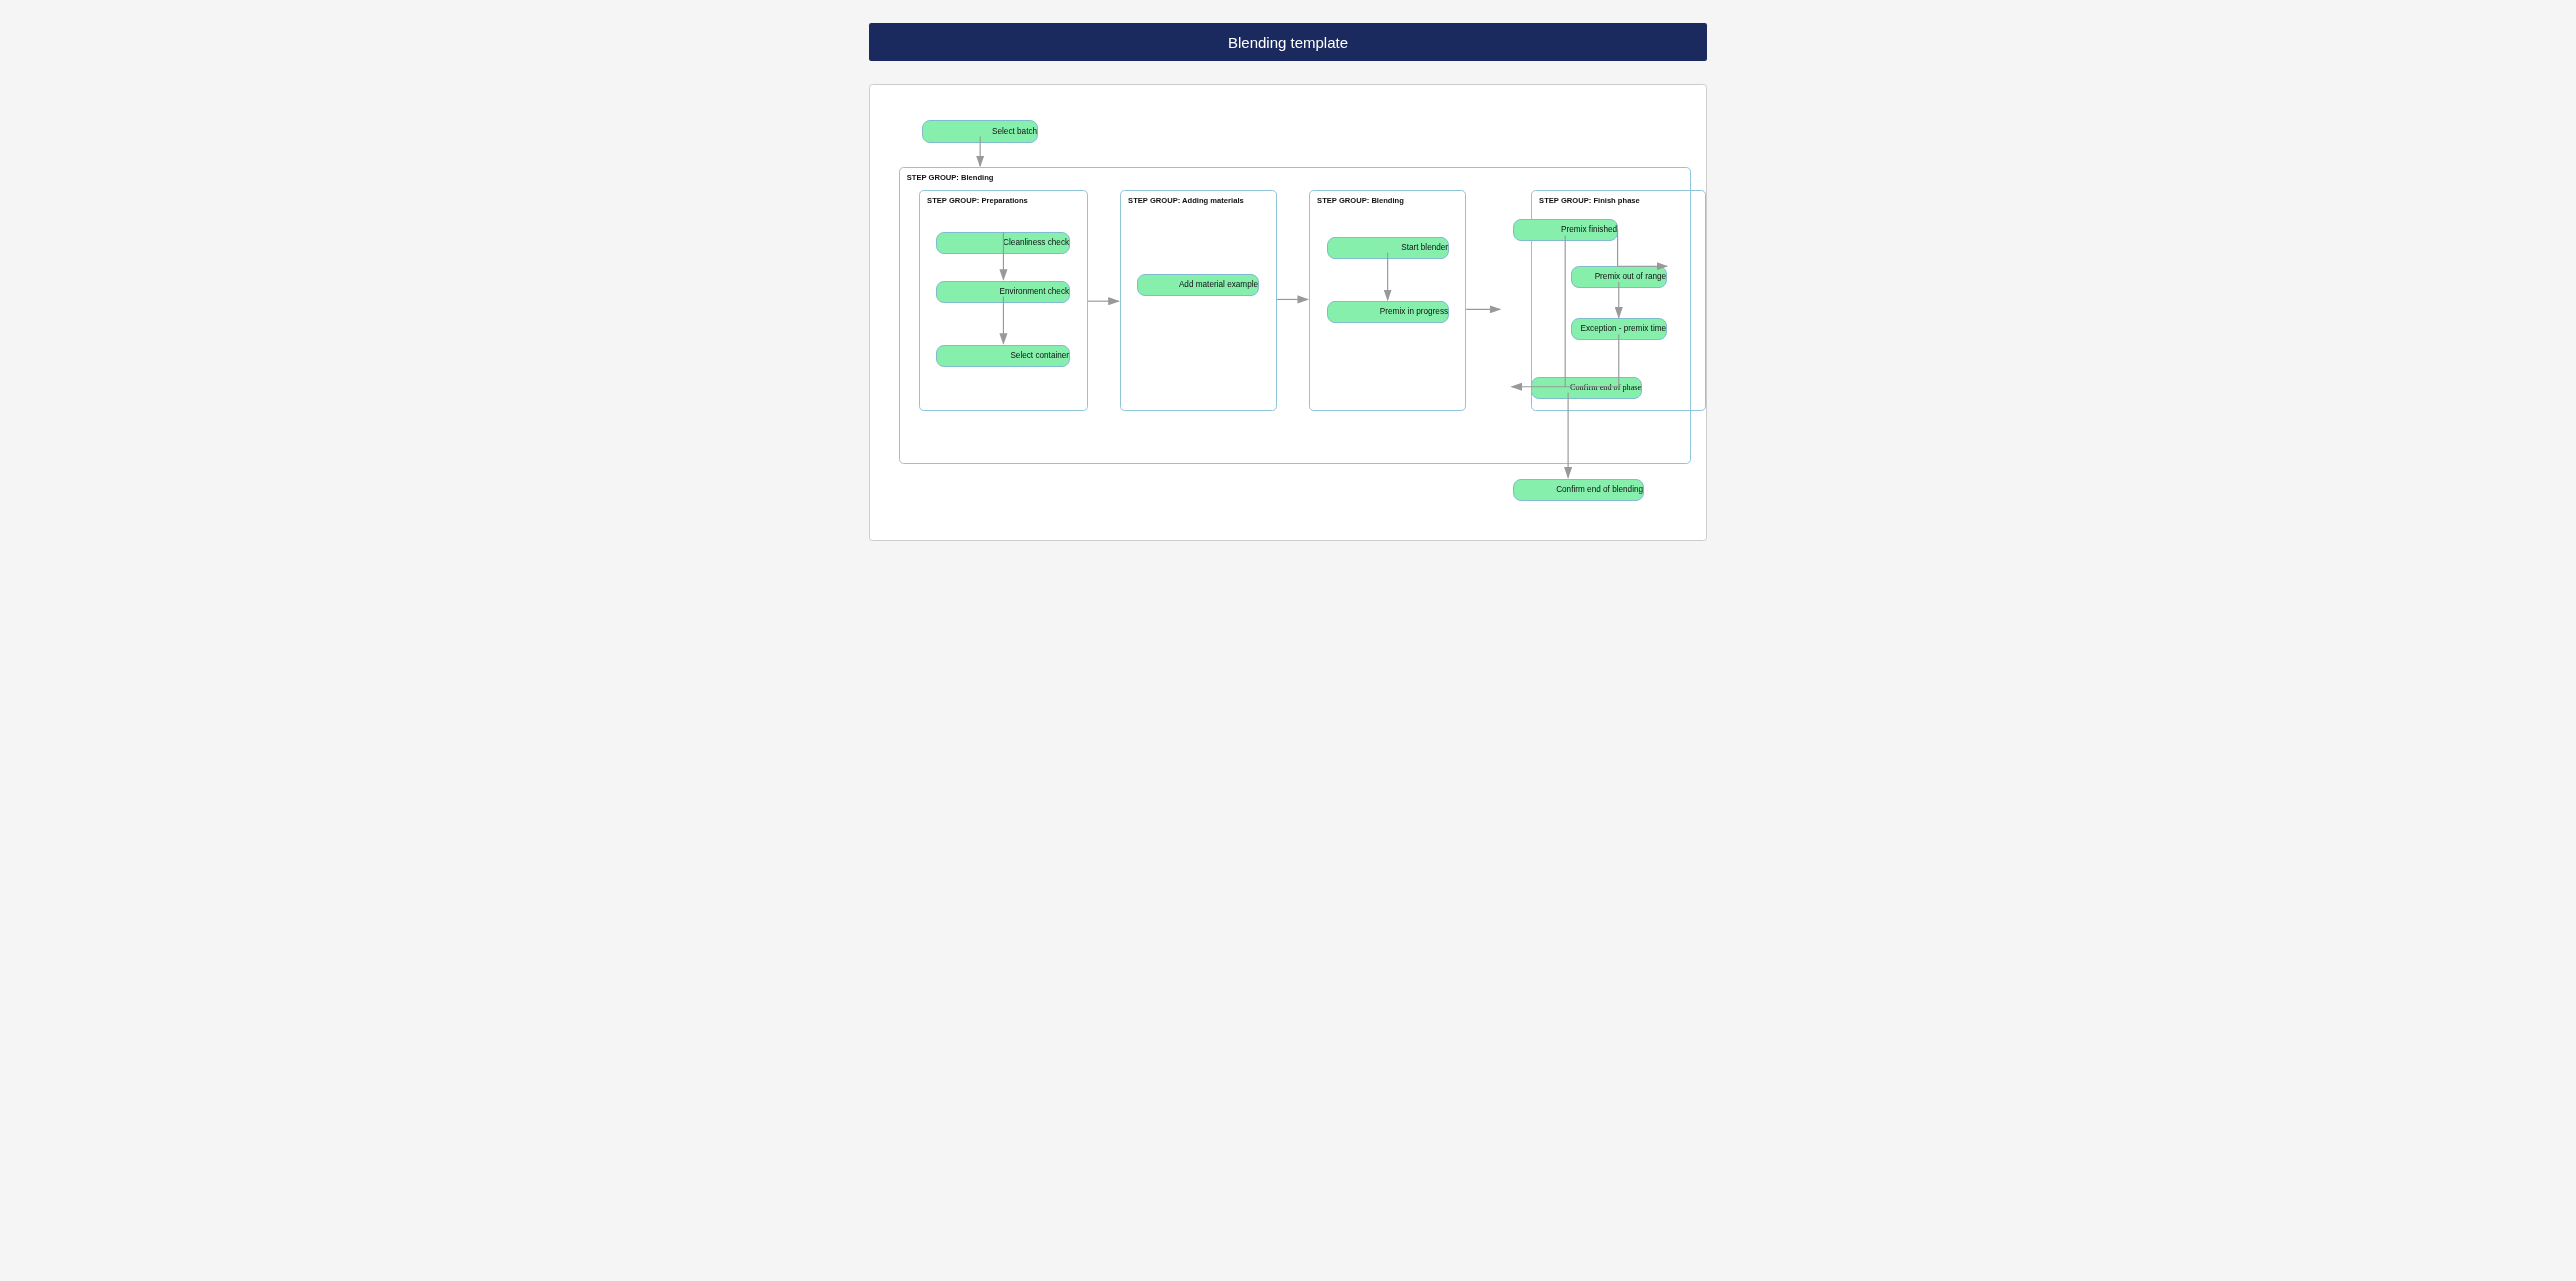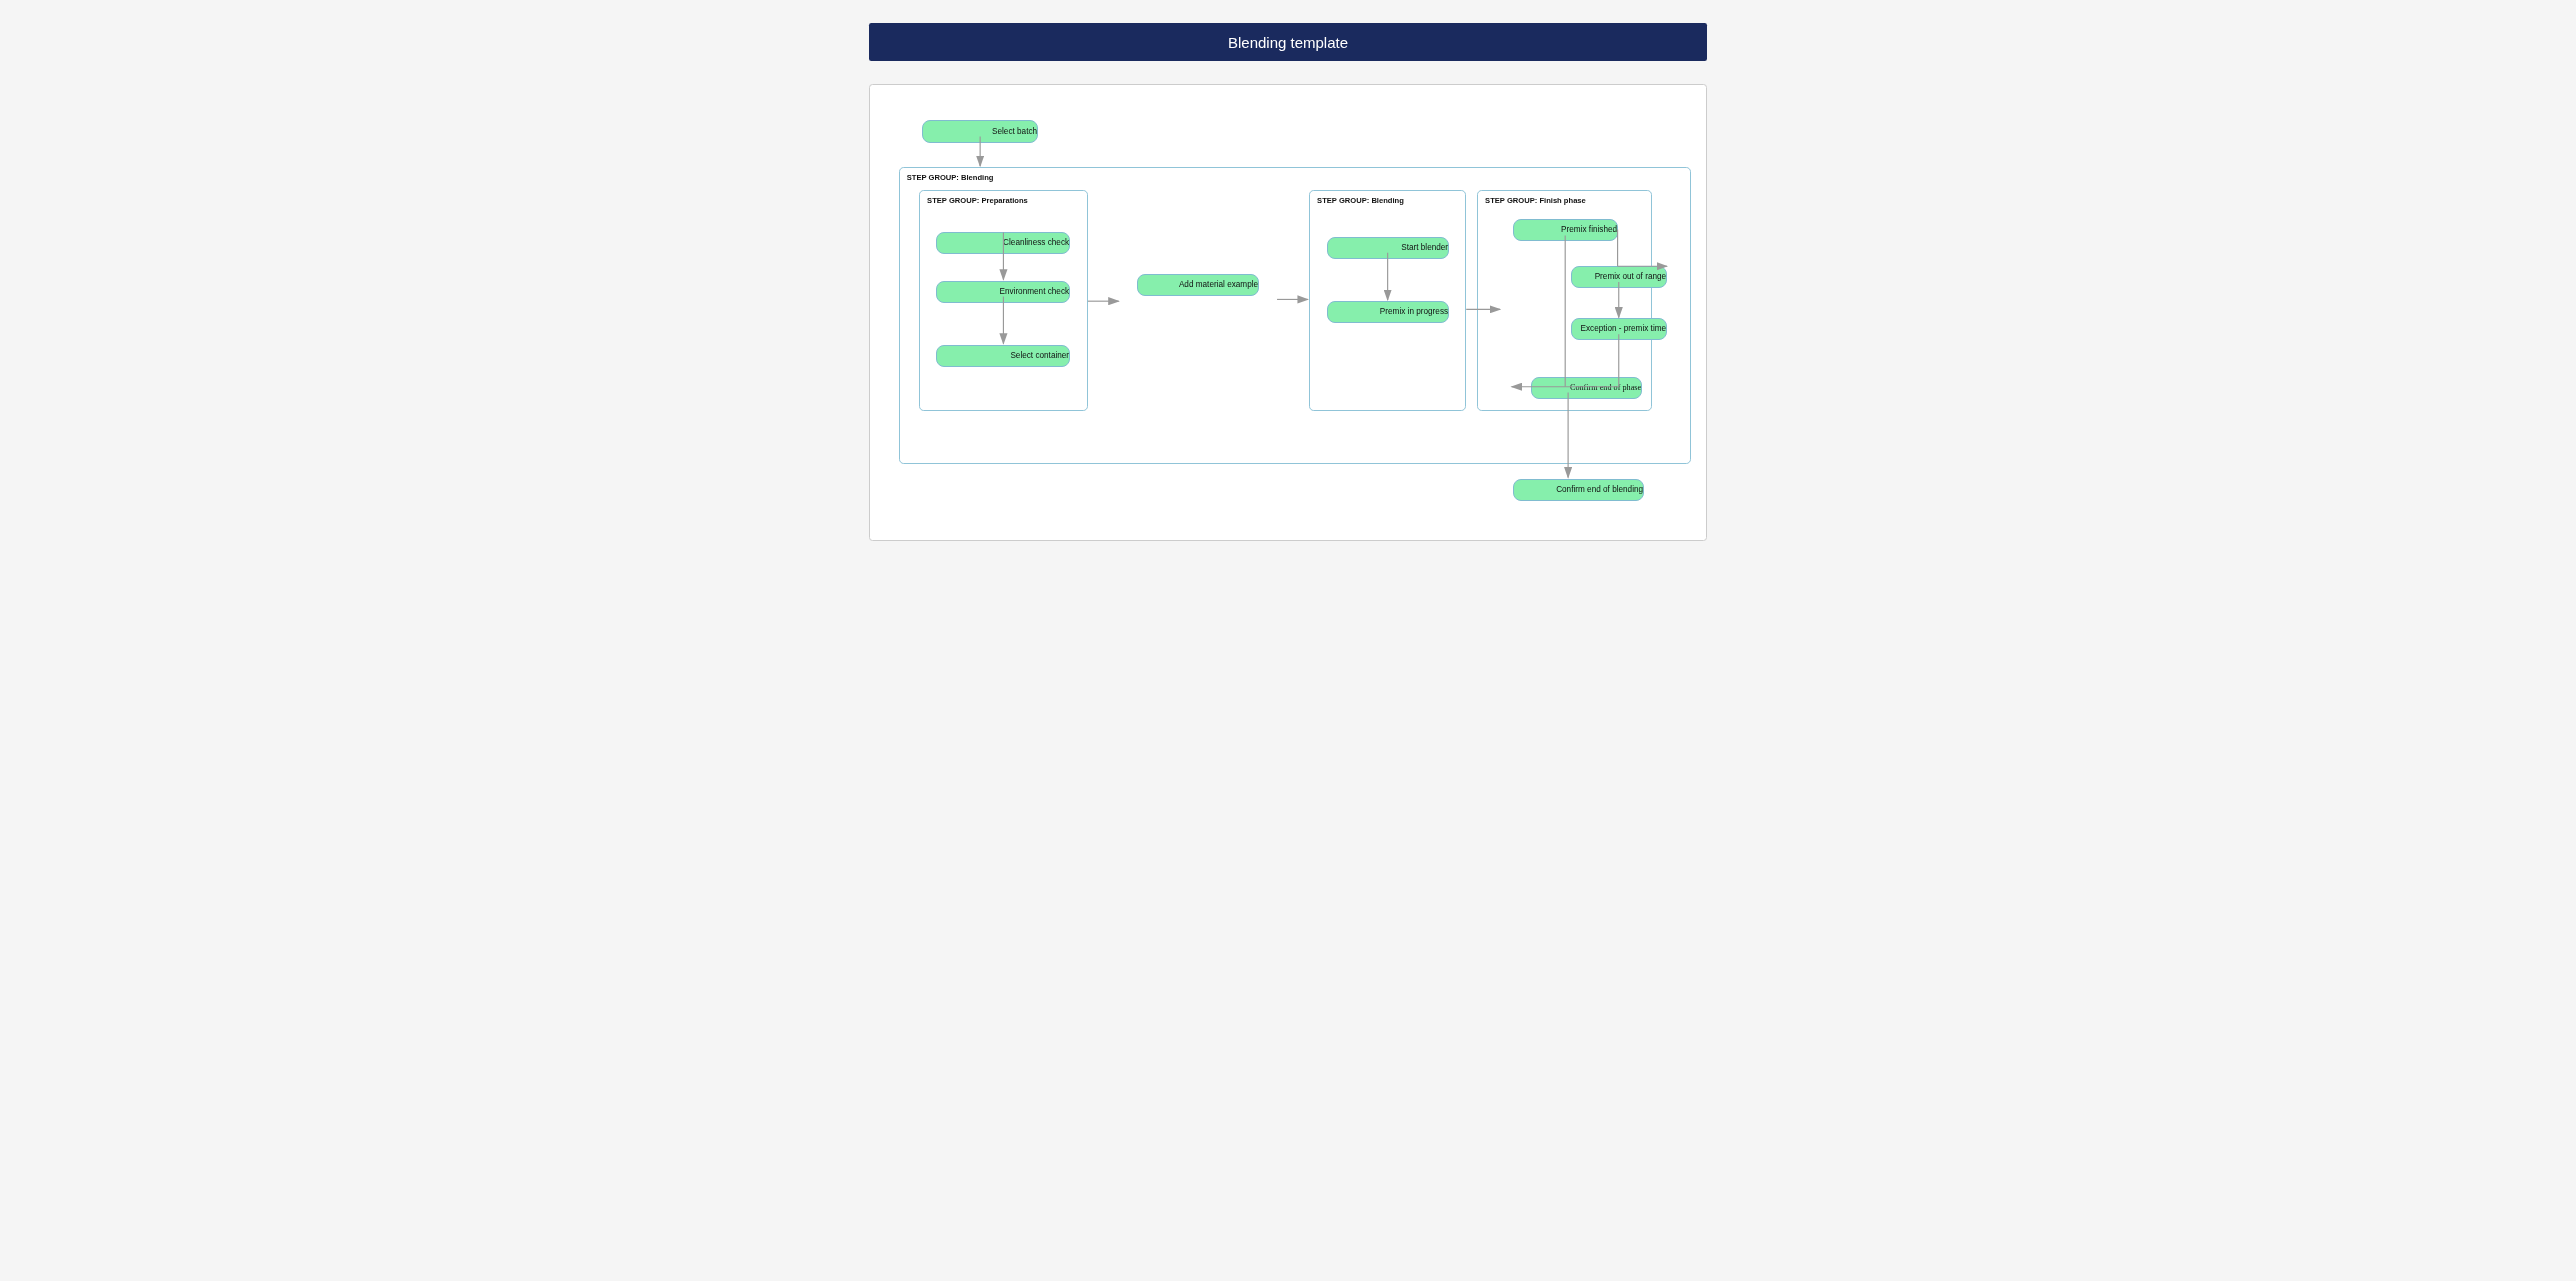--- a/index.html
+++ b/index.html
@@ -108,38 +108,41 @@
       </div>
 
       <div class="abs n" style="left:49px; top:178px; width:134px;">
         <span>Environment check</span>
       </div>
 
       <div class="abs n" style="left:49px; top:242px; width:134px;">
         <span>Select container</span>
       </div>
 
+      <div class="grp" style="left:233px; top:87px; width:157px; height:221px;">
+        <span class="grp-label">STEP GROUP: Adding materials</span>
+      </div>
 
       <div class="abs n" style="left:250px; top:171px; width:122px;">
         <span>Add material example</span>
       </div>
 
       <div class="grp" style="left:422px; top:87px; width:157px; height:221px;">
         <span class="grp-label">STEP GROUP: Blending</span>
       </div>
 
       <div class="abs n" style="left:440px; top:134px; width:122px;">
         <span>Start blender</span>
       </div>
 
       <div class="abs n" style="left:440px; top:198px; width:122px;">
         <span>Premix in progress</span>
       </div>
 
-      <div class="grp" style="left:590px; top:87px; width:175px; height:221px;">
+      <div class="grp" style="left:644px; top:87px; width:175px; height:221px;">
         <span class="grp-label">STEP GROUP: Finish phase</span>
       </div>
 
       <div class="abs n" style="left:626px; top:116px; width:105px;">
         <span>Premix finished</span>
       </div>
 
       <div class="abs n" style="left:684px; top:163px; width:96px;">
         <span>Premix out of range</span>
       </div>

